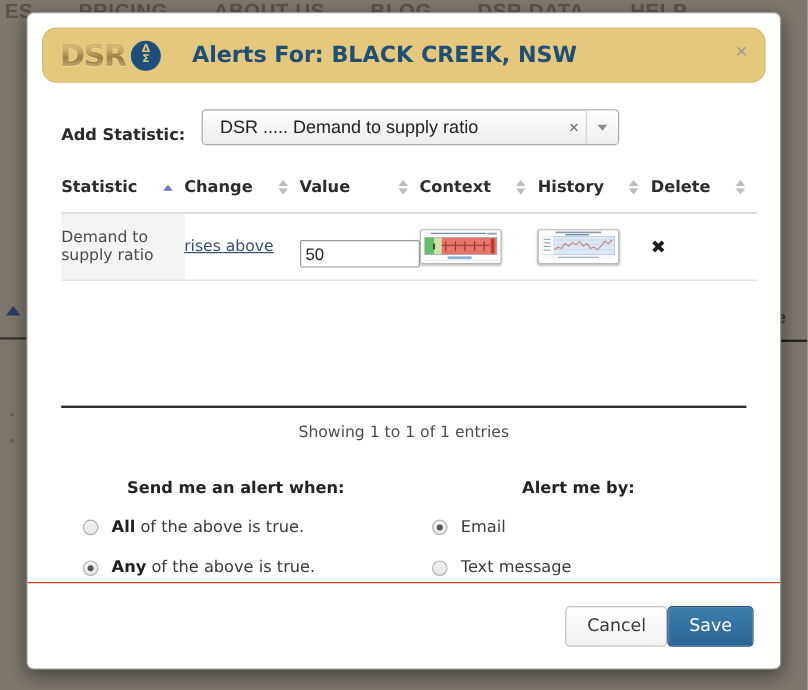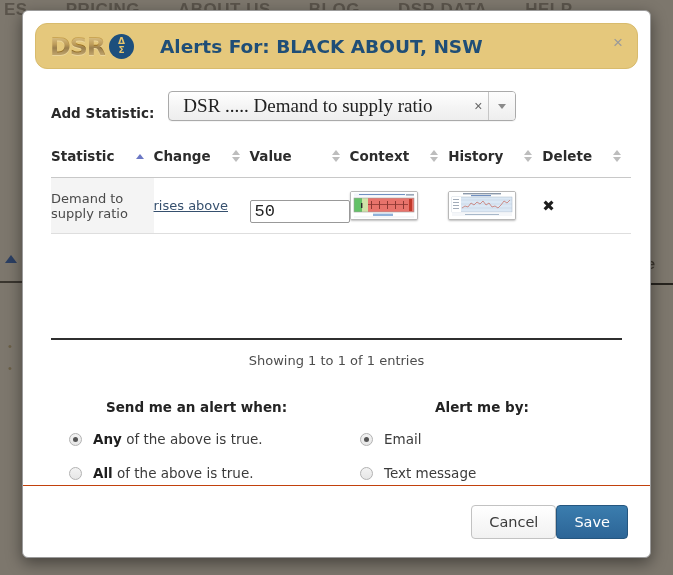--- a/index.html
+++ b/index.html
@@ -99,22 +99,22 @@
     margin-right:14px;
   }
   #select2{
     width:348px;height:30px;box-sizing:border-box;
     border:1px solid #aaa;border-radius:4px;
     background:linear-gradient(180deg,#ffffff 0%,#f4f4f4 55%,#eeeeee 100%);
     display:flex;align-items:center;position:relative;
     box-shadow:0 1px 0 rgba(0,0,0,.04);
   }
   #select2-text{
-    flex:1;padding-left:14px;font-size:19px;color:#222;
-    font-family:Liberation Serif, serif;
+    flex:1;padding-left:14px;font-size:15px;color:#222;
+    font-family:Liberation Sans, sans-serif;
     white-space:nowrap;overflow:hidden;
   }
   #select2-clear{
     width:20px;text-align:center;color:#666;font-size:14px;cursor:pointer;
   }
   #select2-arrow{
     width:26px;height:28px;border-left:1px solid #c6c6c6;
     background:linear-gradient(180deg,#fdfdfd 0%,#eeeeee 100%);
     border-radius:0 3px 3px 0;
     display:flex;align-items:center;justify-content:center;cursor:pointer;
@@ -146,22 +146,22 @@
     font-family:"DejaVu Sans", sans-serif;
     border-bottom:1px solid #dedede;
     vertical-align:middle;
   }
   td.col-stat{background:#f4f4f4;padding-left:12px;}
   thead th.col-stat{background:transparent;padding-left:12px;}
   .change-link{color:#36506e;text-decoration:underline;cursor:pointer;font-size:13px;}
   #value-input{
     width:100px;height:23px;box-sizing:border-box;
     border:1px solid #999;border-radius:2px;
-    padding:0 4px;font-size:17px;color:#222;
-    font-family:Liberation Mono, monospace;
+    padding:0 4px;font-size:14px;color:#222;
+    font-family:Liberation Sans, sans-serif;
     background:#fff;
     margin-top:12px;
   }
   .thumb{
     width:66px;height:27px;border:1px solid #b8b8b8;border-radius:2px;
     box-shadow:0 1px 2px rgba(0,0,0,.25);
     cursor:pointer;display:block;background:#fff;
   }
   .del-x{
     font-size:15px;font-weight:bold;color:#1d1d1d;cursor:pointer;
@@ -244,21 +244,21 @@
 <div id="modal">
 
   <div id="modal-header">
     <div id="logo">
       <span class="logo-word">DSR</span>
       <span id="logo-badge">
         <span>Δ</span>
         <span>Σ</span>
       </span>
     </div>
-    <div id="modal-title">Alerts For: BLACK ABOUT, NSW</div>
+    <div id="modal-title">Alerts For: BLACK CREEK, NSW</div>
     <button id="modal-close">×</button>
   </div>
 
   <div id="modal-body">
 
     <div id="add-stat-row">
       <span id="add-stat-label">Add Statistic:</span>
       <div id="select2">
         <span id="select2-text">DSR ..... Demand to supply ratio</span>
         <span id="select2-clear">×</span>
@@ -389,26 +389,26 @@
     </table>
 
     <div id="table-spacer"></div>
     <div id="table-rule"></div>
     <div id="entries-info">Showing 1 to 1 of 1 entries</div>
 
     <div id="options">
       <div id="opt-left">
         <div class="opt-head">Send me an alert when:</div>
         <div class="radio-row">
+          <span class="radio"></span>
+          <span class="radio-label"><b>All</b><span> of the above is true.</span></span>
+        </div>
+        <div class="radio-row">
           <span class="radio checked"></span>
           <span class="radio-label"><b>Any</b><span> of the above is true.</span></span>
-        </div>
-        <div class="radio-row">
-          <span class="radio"></span>
-          <span class="radio-label"><b>All</b><span> of the above is true.</span></span>
         </div>
       </div>
       <div id="opt-right">
         <div class="opt-head">Alert me by:</div>
         <div class="radio-row">
           <span class="radio checked"></span>
           <span class="radio-label">Email</span>
         </div>
         <div class="radio-row">
           <span class="radio"></span>

